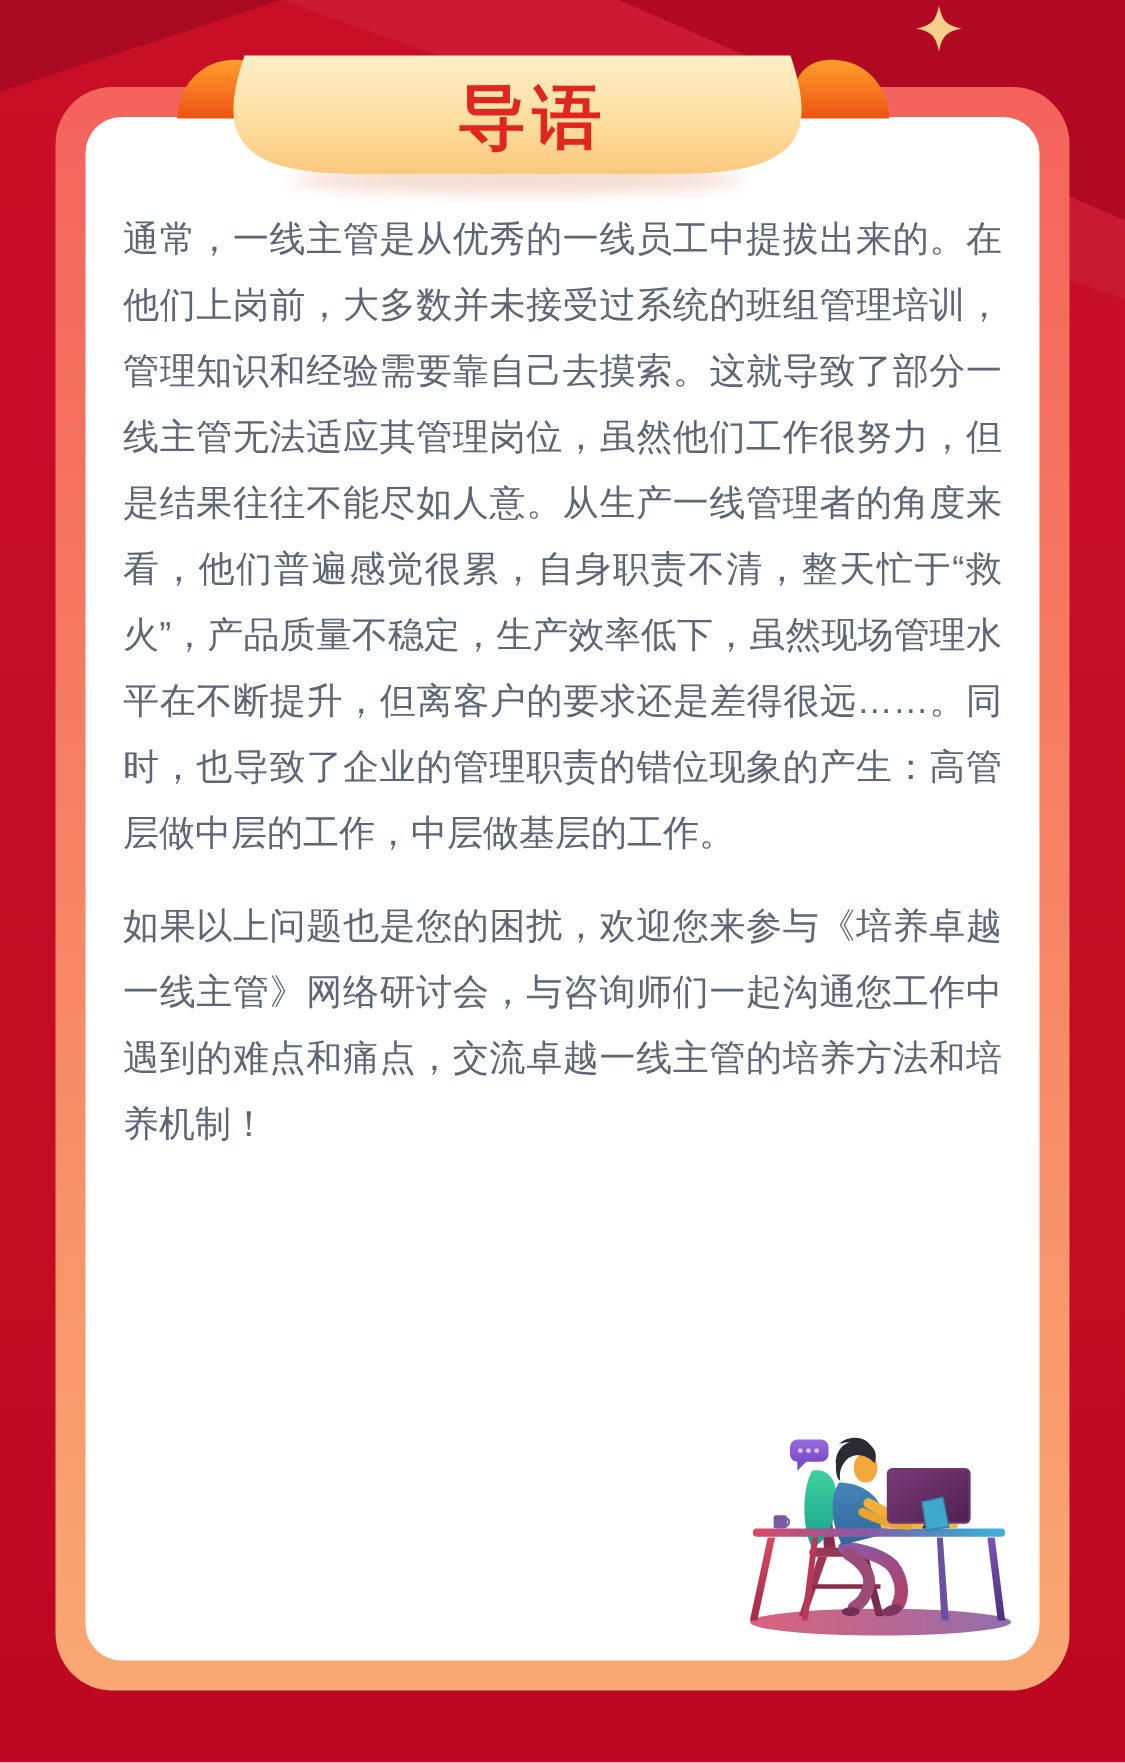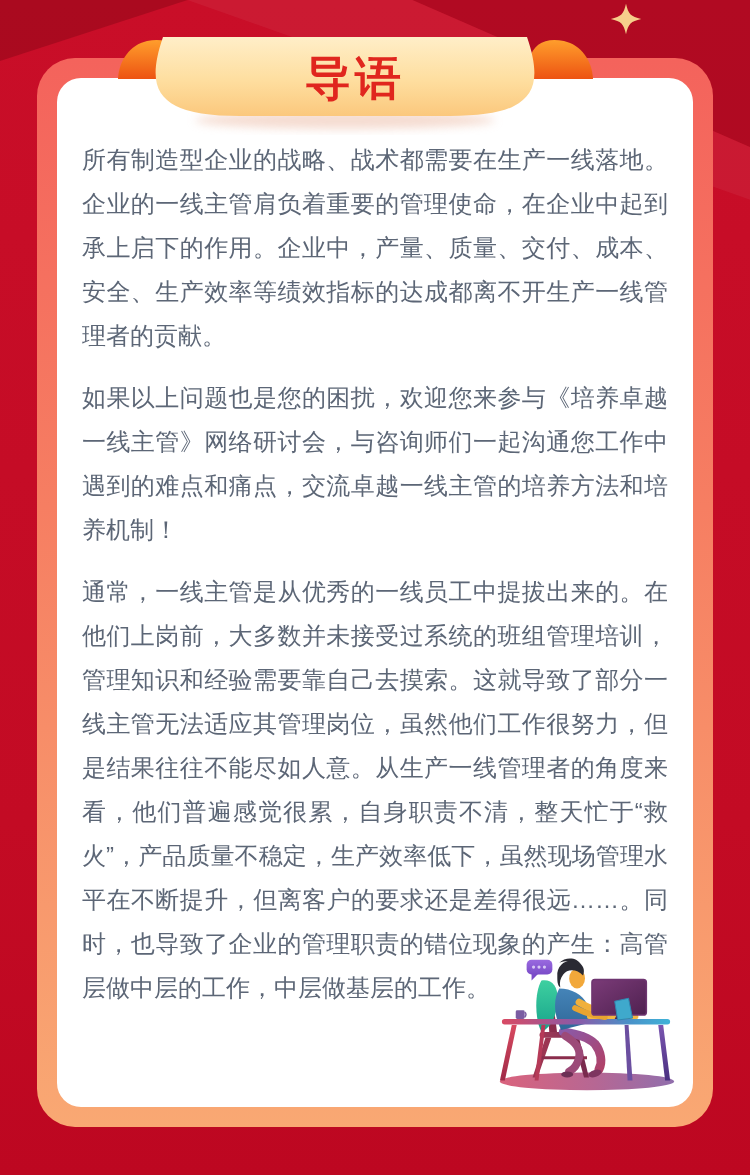--- a/index.html
+++ b/index.html
@@ -56,23 +56,22 @@
   <div class="shade shade-band"></div>
 
   <svg class="sparkle" viewBox="-20 -20 40 40">
     <path d="M0,-16 C2.5,-5 5,-2.5 16,0 C5,2.5 2.5,5 0,16 C-2.5,5 -5,2.5 -16,0 C-5,-2.5 -2.5,-5 0,-16 Z" fill="#f6cf8b"></path>
   </svg>
 
   <div class="card-frame">
     <div class="card">
 
       <div class="content">
-        <p class="para">所有制造型企业的战略、战术都需要在生产一线落地。企业的一线主管肩负着重要的管理使命，在企业中起到承上启下的作用。企业中，产量、质量、交付、成本、安全、生产效率等绩效指标的达成都离不开生产一线管理者的贡献。</p>
+        <p class="para">通常，一线主管是从优秀的一线员工中提拔出来的。在他们上岗前，大多数并未接受过系统的班组管理培训，管理知识和经验需要靠自己去摸索。这就导致了部分一线主管无法适应其管理岗位，虽然他们工作很努力，但是结果往往不能尽如人意。从生产一线管理者的角度来看，他们普遍感觉很累，自身职责不清，整天忙于“救火”，产品质量不稳定，生产效率低下，虽然现场管理水平在不断提升，但离客户的要求还是差得很远……。同时，也导致了企业的管理职责的错位现象的产生：高管层做中层的工作，中层做基层的工作。</p>
         <p class="para">如果以上问题也是您的困扰，欢迎您来参与《培养卓越一线主管》网络研讨会，与咨询师们一起沟通您工作中遇到的难点和痛点，交流卓越一线主管的培养方法和培养机制！</p>
-        <p class="para">通常，一线主管是从优秀的一线员工中提拔出来的。在他们上岗前，大多数并未接受过系统的班组管理培训，管理知识和经验需要靠自己去摸索。这就导致了部分一线主管无法适应其管理岗位，虽然他们工作很努力，但是结果往往不能尽如人意。从生产一线管理者的角度来看，他们普遍感觉很累，自身职责不清，整天忙于“救火”，产品质量不稳定，生产效率低下，虽然现场管理水平在不断提升，但离客户的要求还是差得很远……。同时，也导致了企业的管理职责的错位现象的产生：高管层做中层的工作，中层做基层的工作。</p>
       </div>
 
       <svg class="illustration" viewBox="0 0 190 140">
         <defs>
           <linearGradient id="gFloor" x1="0" y1="0" x2="1" y2="0">
             <stop offset="0" stop-color="#d85b76"></stop>
               <stop offset=".55" stop-color="#b25f8e"></stop>
               <stop offset="1" stop-color="#8b67a8"></stop>
           </linearGradient>
           <linearGradient id="gDesk" x1="0" y1="0" x2="1" y2="0">

